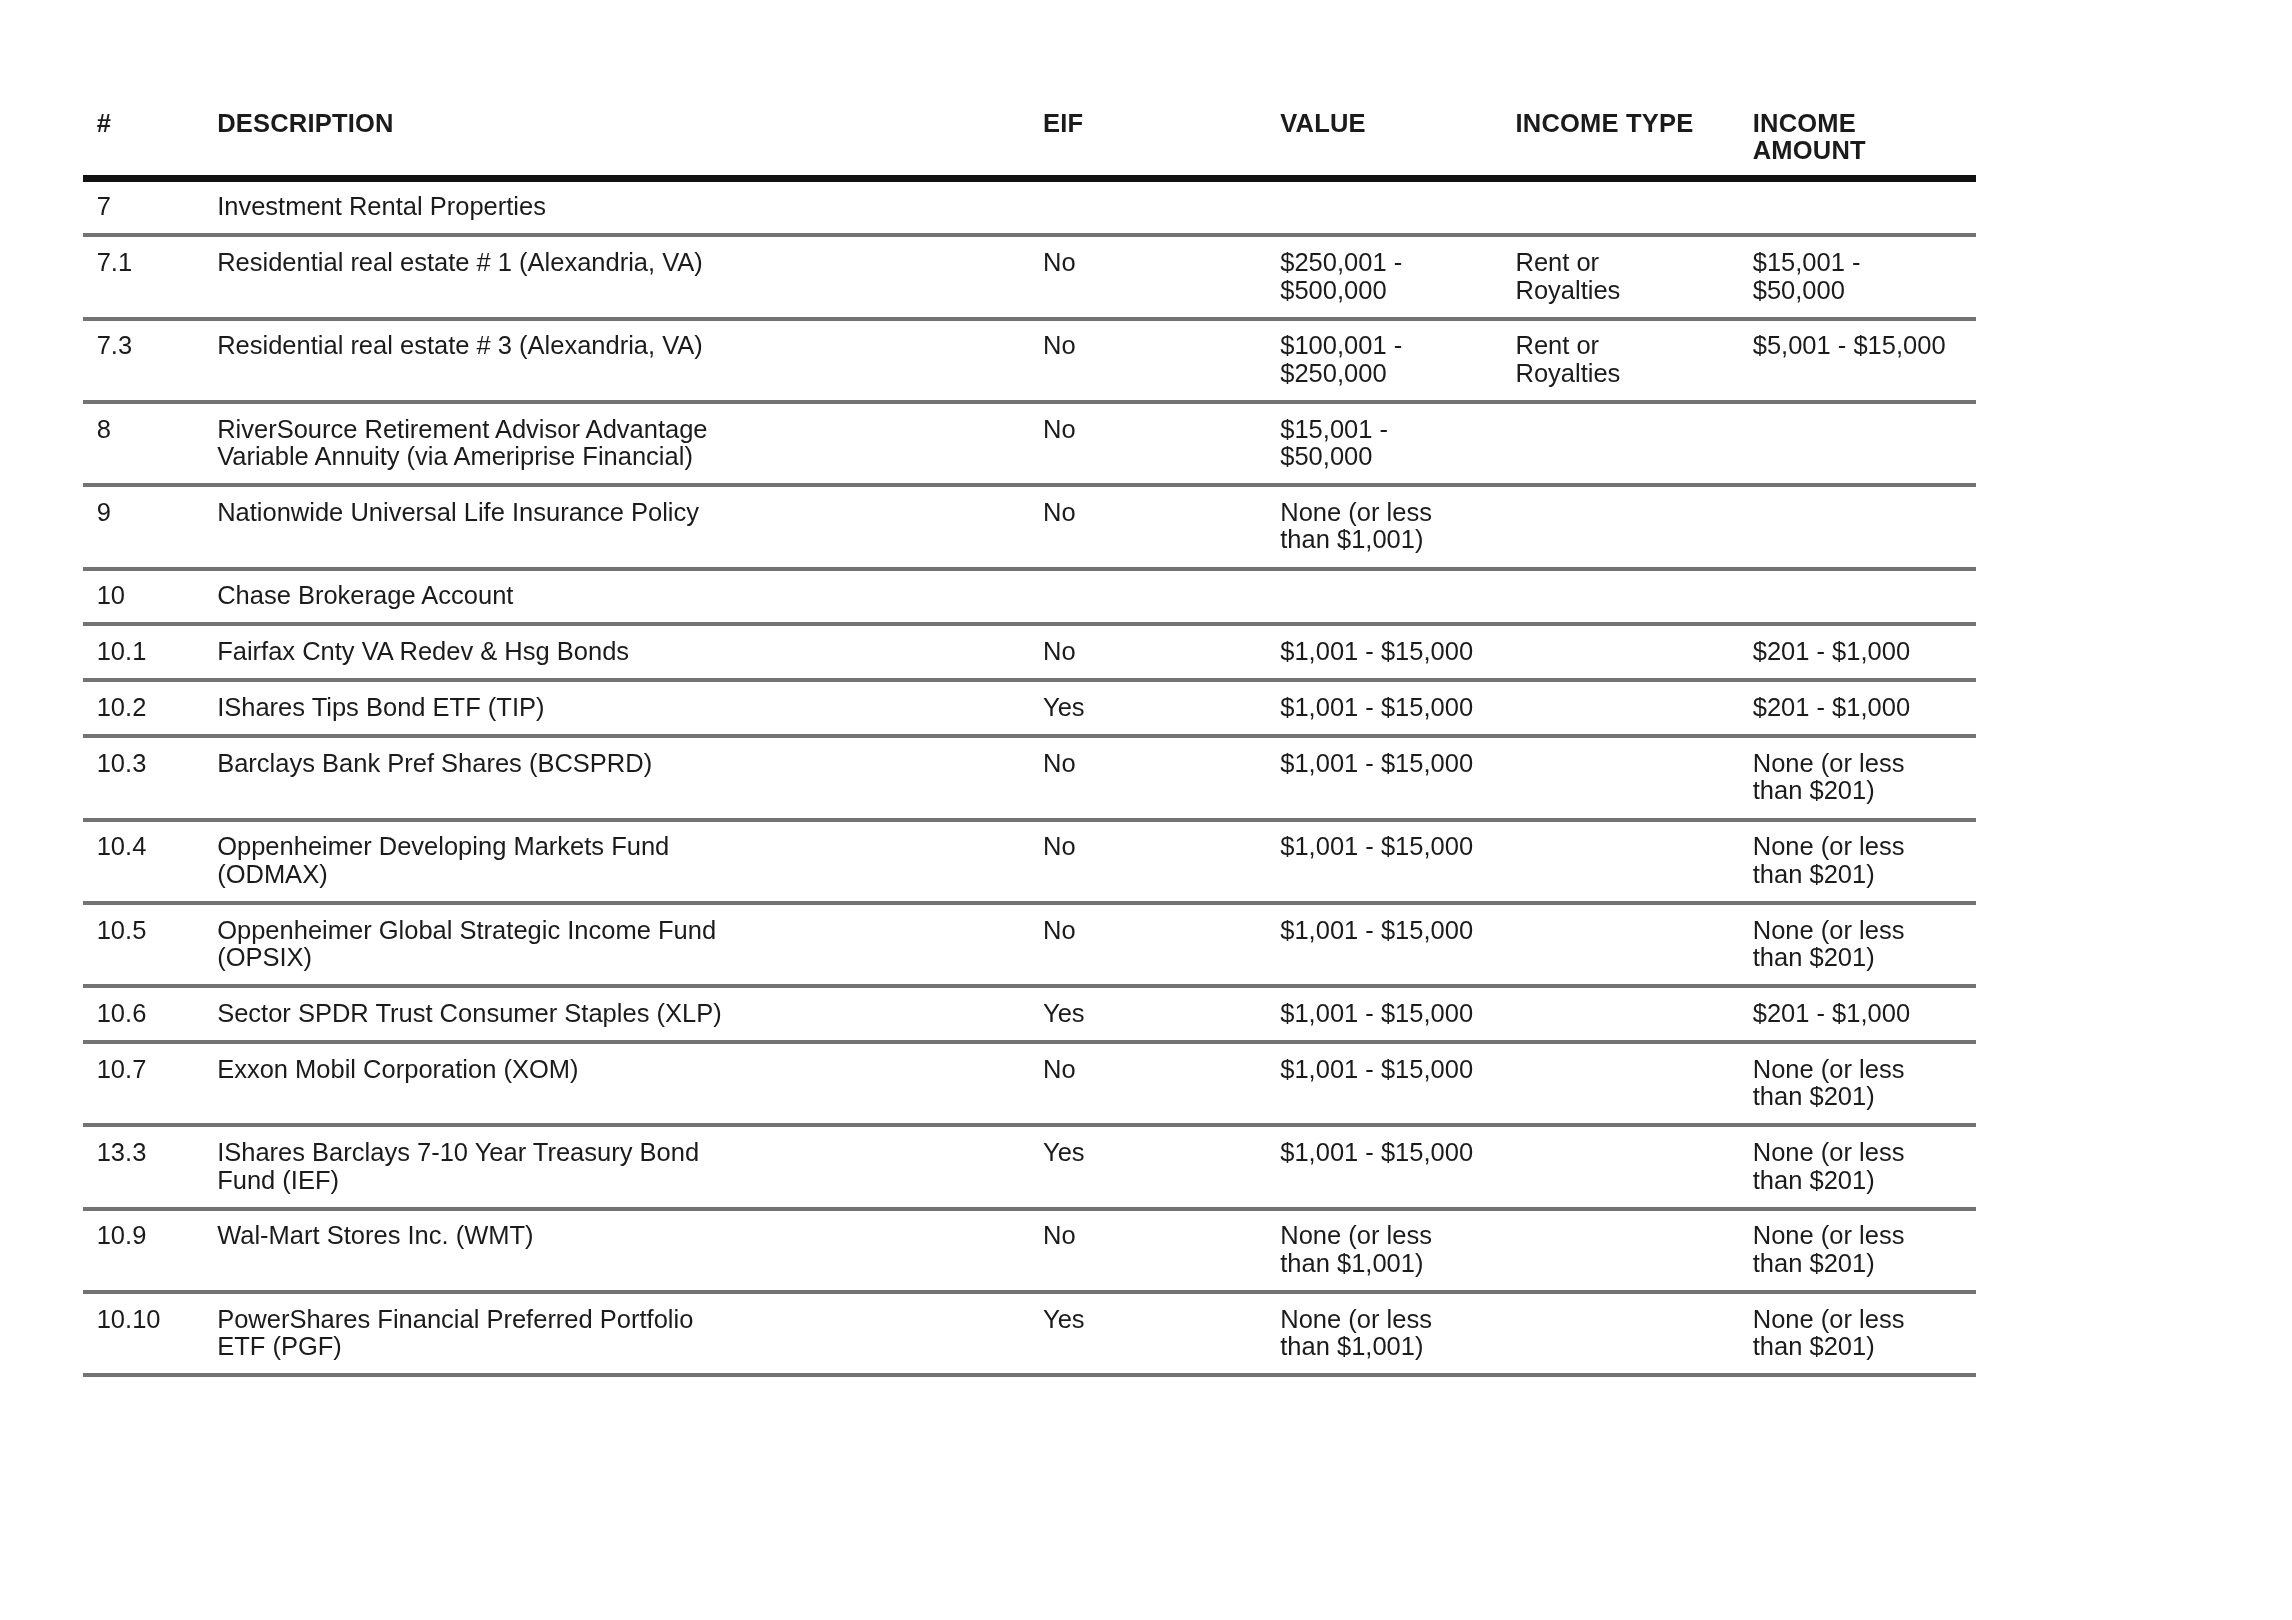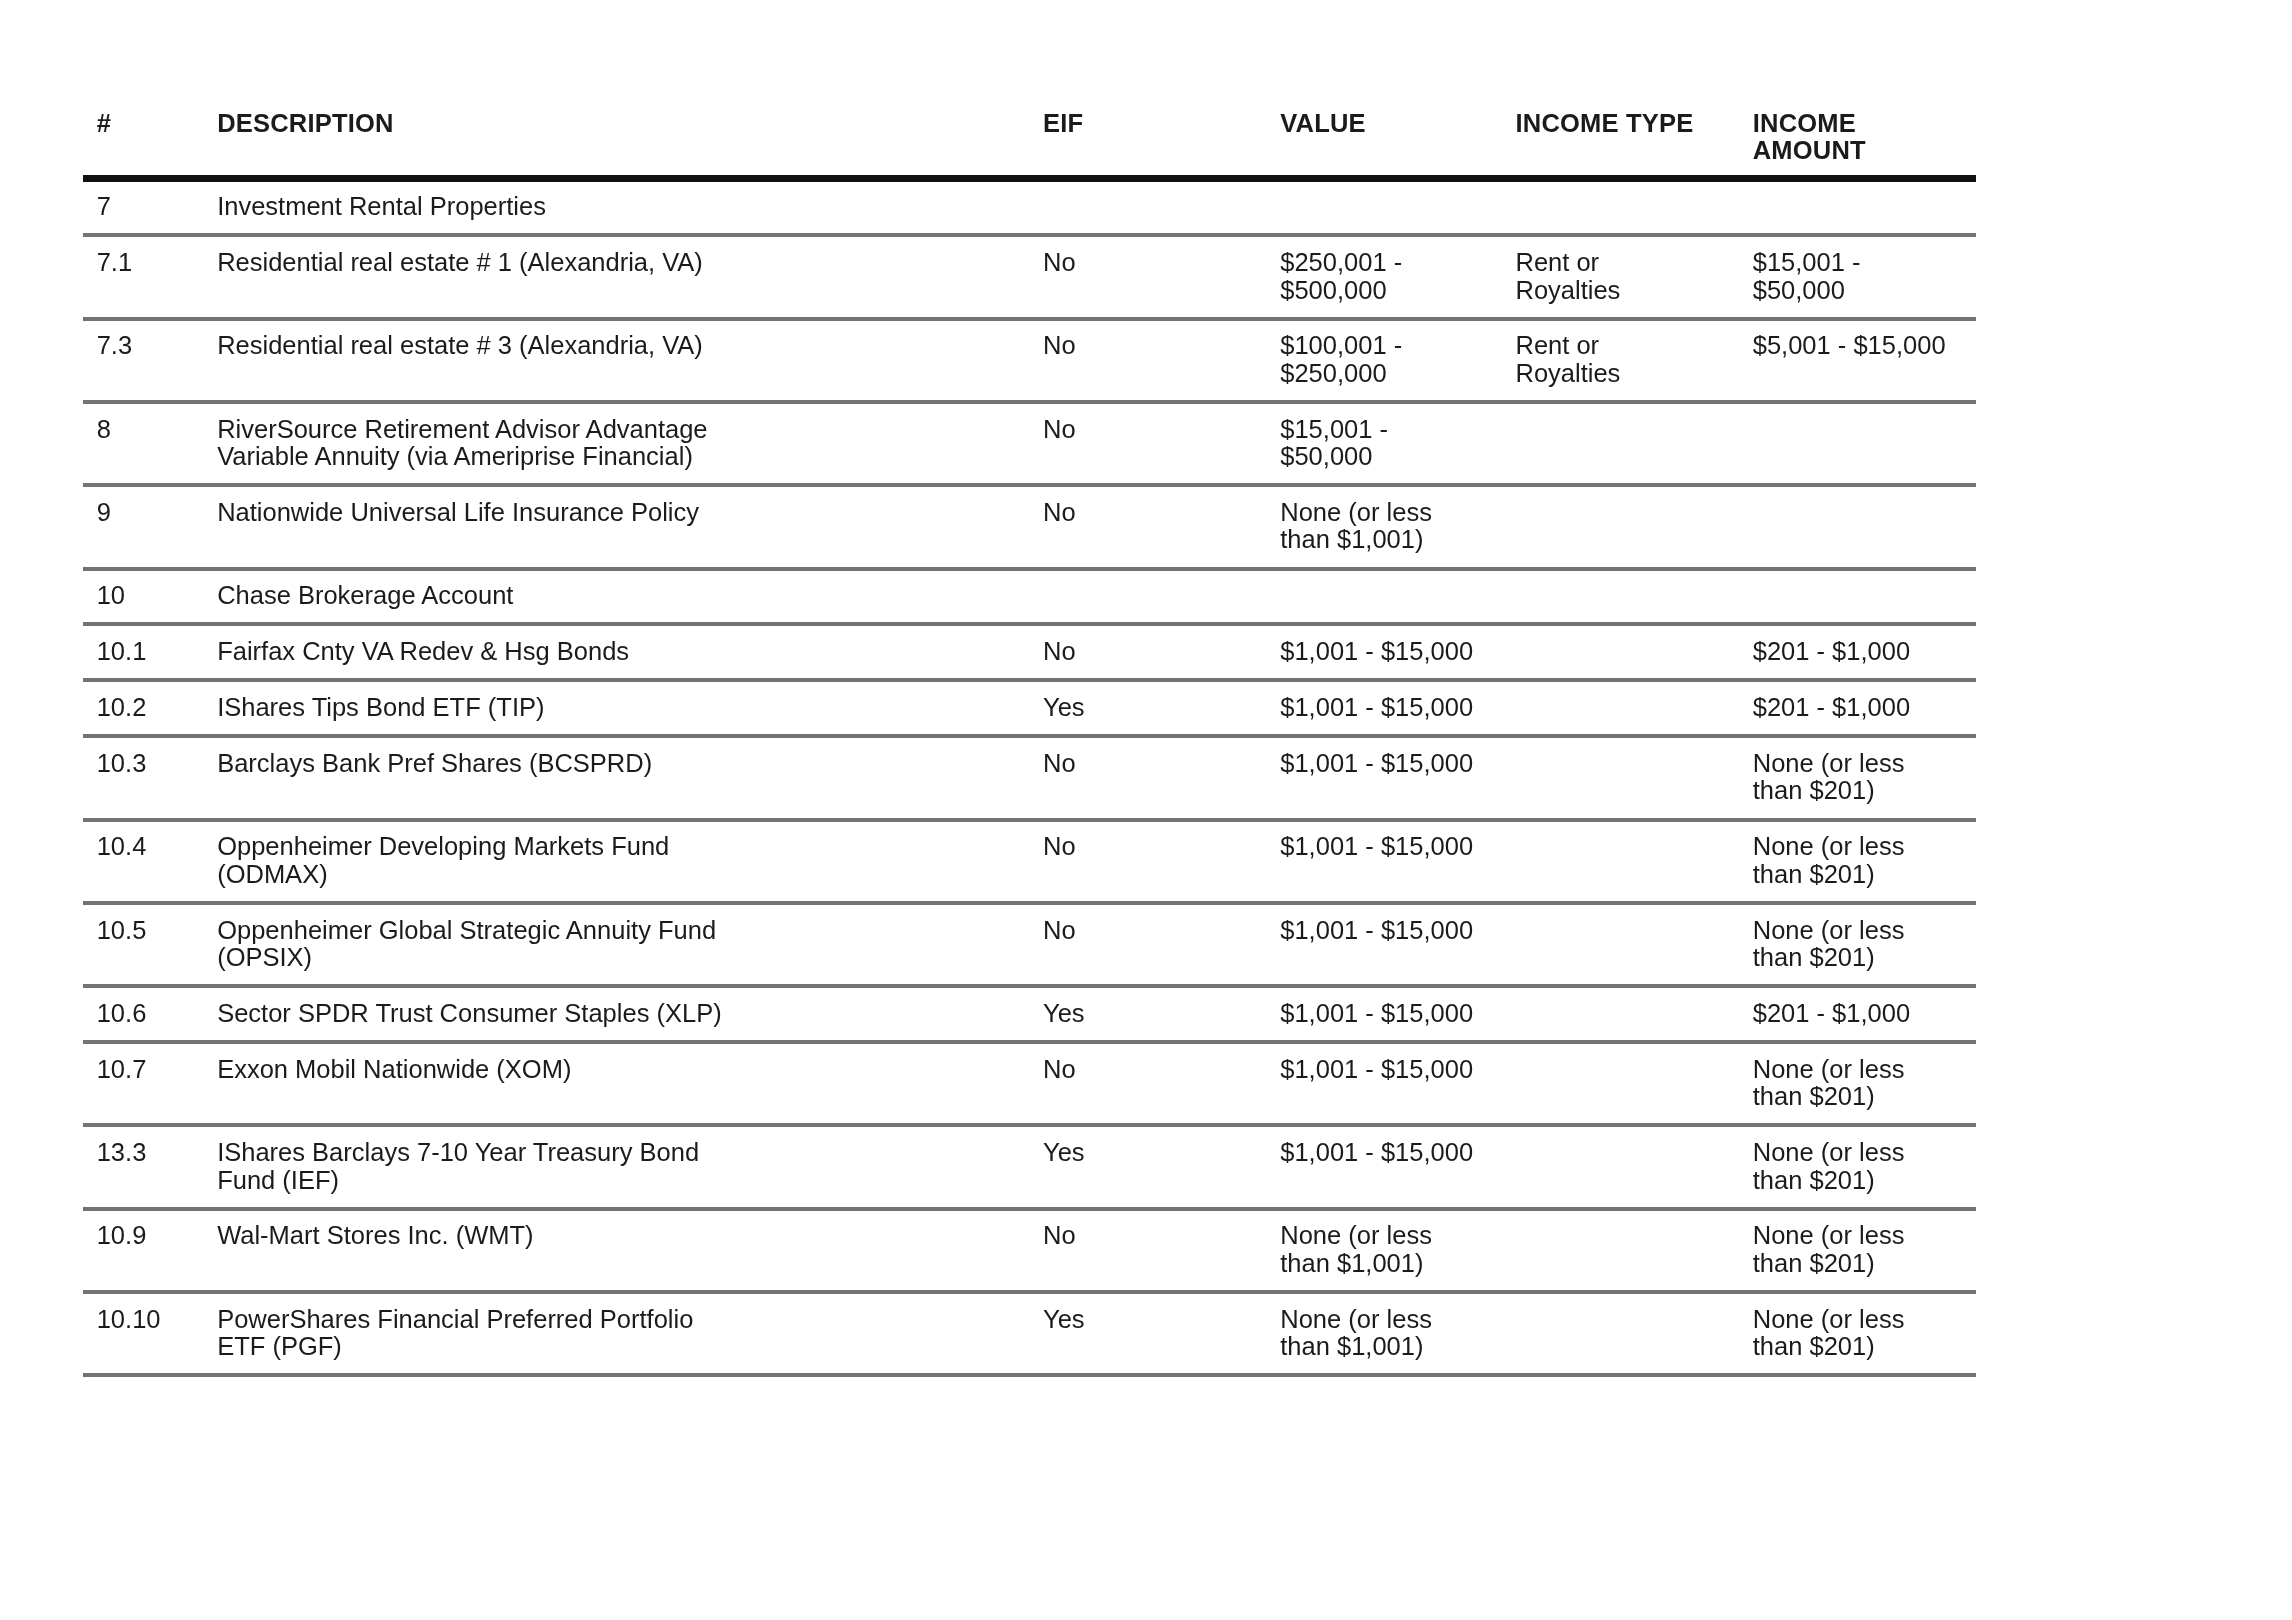--- a/index.html
+++ b/index.html
@@ -184,41 +184,41 @@
 (ODMAX)</td>
           <td>No</td>
           <td>$1,001 - $15,000</td>
           <td></td>
           <td>None (or less
 than $201)</td>
         </tr>
 
         <tr>
           <td class="first">10.5</td>
-          <td>Oppenheimer Global Strategic Annuity Fund
+          <td>Oppenheimer Global Strategic Income Fund
 (OPSIX)</td>
           <td>No</td>
           <td>$1,001 - $15,000</td>
           <td></td>
           <td>None (or less
 than $201)</td>
         </tr>
 
         <tr>
           <td class="first">10.6</td>
           <td>Sector SPDR Trust Consumer Staples (XLP)</td>
           <td>Yes</td>
           <td>$1,001 - $15,000</td>
           <td></td>
           <td>$201 - $1,000</td>
         </tr>
 
         <tr>
           <td class="first">10.7</td>
-          <td>Exxon Mobil Nationwide (XOM)</td>
+          <td>Exxon Mobil Corporation (XOM)</td>
           <td>No</td>
           <td>$1,001 - $15,000</td>
           <td></td>
           <td>None (or less
 than $201)</td>
         </tr>
 
         <tr>
           <td class="first">13.3</td>
           <td>IShares Barclays 7-10 Year Treasury Bond

